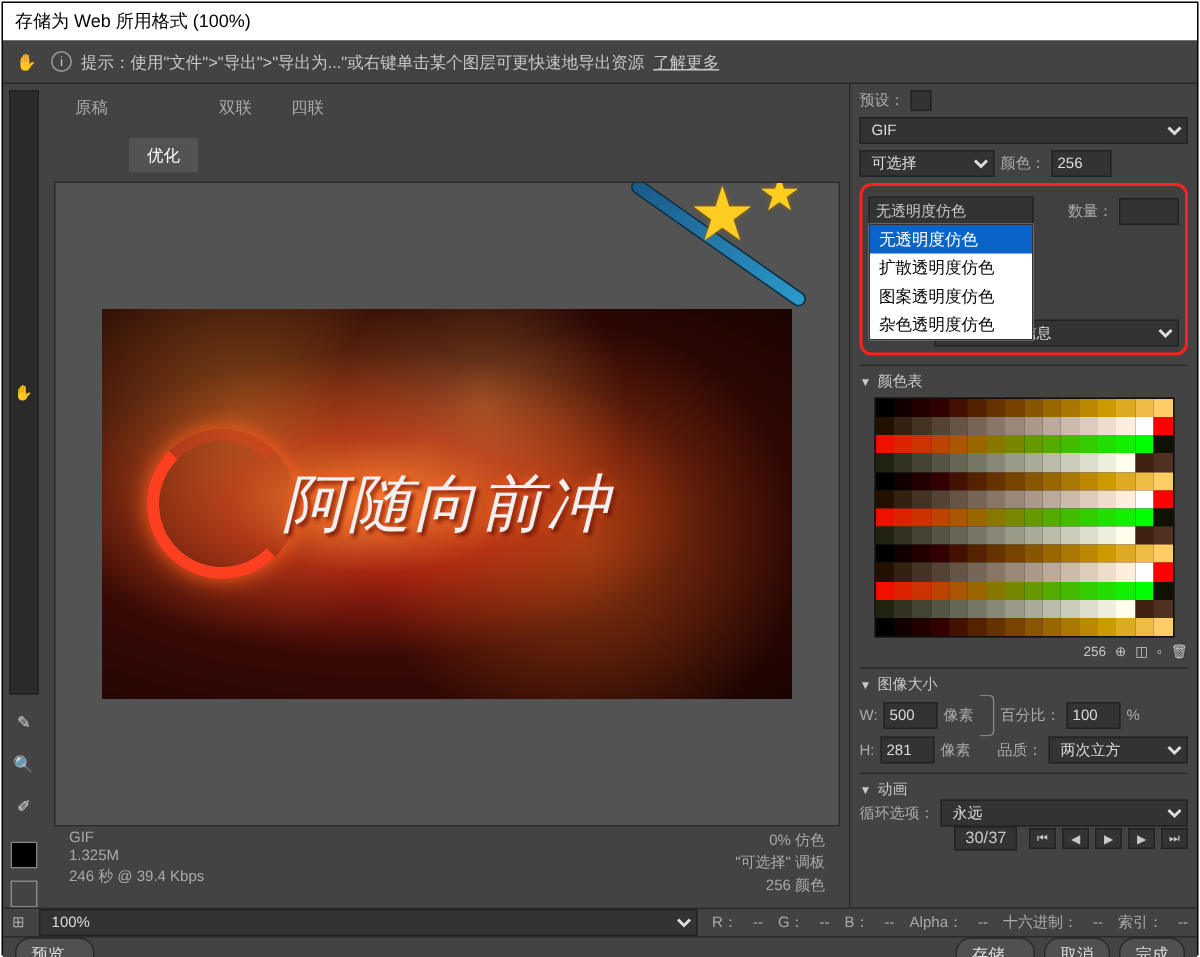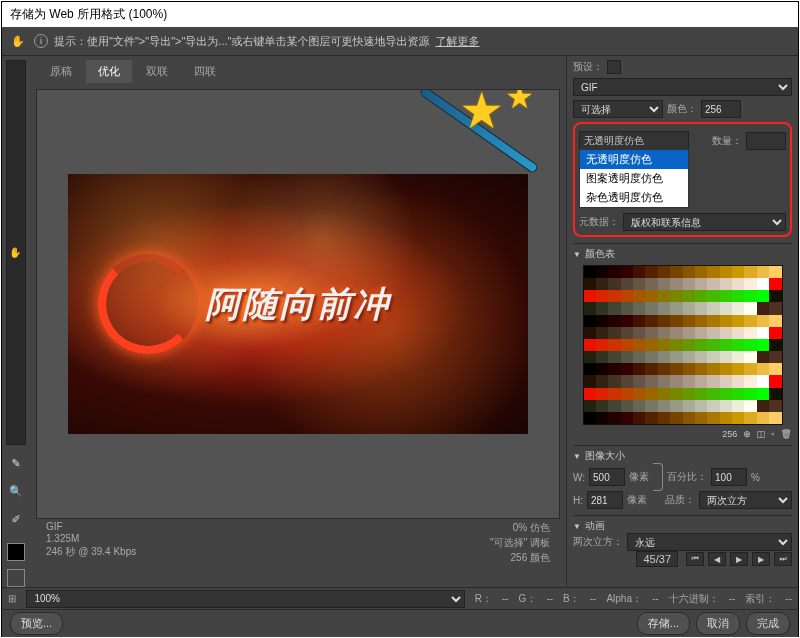--- a/index.html
+++ b/index.html
@@ -12,26 +12,26 @@
 .hint a { color:#c8c8c8; text-decoration:underline; }
 .main { flex:1; display:flex; }
 .toolcol { width:28px; background:#434343; padding-top:4px; display:flex; flex-direction:column; align-items:center; gap:8px; }
 .tool { width:20px; height:20px; display:flex; align-items:center; justify-content:center; color:#ddd; }
 .tool.sel { background:#2a2a2a; }
 .swatch { width:18px; height:18px; background:#000; border:1px solid #888; margin-top:6px; }
 .gridicon { width:18px; height:18px; border:1px solid #888; }
 .center { flex:1; background:#434343; display:flex; flex-direction:column; }
 .tabs { display:flex; padding:4px 8px 0; gap:2px; }
 .tab { padding:4px 12px; background:#434343; color:#aaa; cursor:pointer; }
-.tab.active { background:#535353; color:#fff; }
+.tab.active { background:#535353; color:#fff;margin-top:32px; }
 .canvaswrap { flex:1; background:#434343; padding:6px; position:relative; }
 .canvas { width:100%; height:430px; background:#535353; border:1px solid #2a2a2a; position:relative; overflow:hidden; display:flex; align-items:center; justify-content:center; }
 .preview { width:460px; height:260px; background:radial-gradient(ellipse at 40% 50%, #ff8030 0%, #a02010 25%, #3a0a05 55%, #1a0402 100%); position:relative; display:flex; align-items:center; justify-content:center; }
 .preview::before { content:""; position:absolute; inset:0; background:radial-gradient(circle at 20% 30%, rgba(255,180,60,.35), transparent 35%), radial-gradient(circle at 70% 60%, rgba(255,120,30,.4), transparent 40%), radial-gradient(circle at 55% 25%, rgba(255,200,100,.3), transparent 30%); }
-.logotext { position:relative; font-size:35px; font-weight:700; color:#f0f0f0; text-shadow:0 0 8px #ff6020, 2px 2px 3px #400; letter-spacing:2px; font-style:italic; }
+.logotext { position:relative; font-size:42px; font-weight:400; color:#f0f0f0; text-shadow:0 0 8px #ff6020, 2px 2px 3px #400; letter-spacing:2px; font-style:italic; }
 .crescent { position:absolute; left:30px; top:50%; transform:translateY(-50%); width:100px; height:100px; border:8px solid #ff4020; border-radius:50%; border-right-color:transparent; border-top-color:rgba(255,64,32,.3); box-shadow:0 0 15px #ff6020; }
 .wand { position:absolute; right:10px; top:35px; transform:rotate(35deg); }
 .wand-stick { width:140px; height:10px; background:linear-gradient(90deg,#1a5a8a,#2a9aca); border-radius:5px; border:1px solid #083048; }
 .star { position:absolute; font-size:36px; color:#ffcc20; text-shadow:0 0 3px #a07000; }
 .star1 { right:55px; top:-8px; font-size:50px; }
 .star2 { right:25px; top:-12px; font-size:32px; }
 .infobar { display:flex; justify-content:space-between; padding:2px 10px; font-size:10px; color:#aaa; }
 .infobar .col { display:flex; flex-direction:column; gap:1px; }
 .right { width:232px; background:#434343; border-left:1px solid #2a2a2a; padding:4px 6px; display:flex; flex-direction:column; gap:4px; overflow:hidden; }
 .row { display:flex; align-items:center; gap:4px; }
@@ -132,20 +132,21 @@
         <span class="lbl">颜色：</span>
         <input class="inp" style="width: 40px;" value="256">
       </div>
 
       <div class="redbox">
         <div class="row" style="margin-top:3px">
           <div class="dropdown" style="flex:0 0 110px">
             <div class="dd-sel">无透明度仿色</div>
             <div class="dd-open">
               <div class="dd-item hi">无透明度仿色</div>
+              <div class="dd-item">扩散透明度仿色</div>
               <div class="dd-item">图案透明度仿色</div>
               <div class="dd-item">杂色透明度仿色</div>
             </div>
           </div>
           <span class="lbl" style="margin-left:auto">数量：</span>
           <input class="inp" style="width: 40px;" disabled="">
         </div>
         <div style="height:62px"></div>
         <div class="row">
           <span class="lbl">元数据：</span>
@@ -400,25 +401,25 @@
           <select class="sel"><option>两次立方</option></select>
         </div>
       </div>
 
       <div class="section">
         <div class="shead">
               <span class="tri">▼</span>
               <span>动画</span>
             </div>
         <div class="row">
-          <span class="lbl">两次立方：</span>
+          <span class="lbl">循环选项：</span>
           <select class="sel"><option>永远</option></select>
         </div>
         <div class="row" style="justify-content:flex-end">
-          <span class="frcount">45/37</span>
+          <span class="frcount">30/37</span>
           <div class="sbtn">⏮</div>
           <div class="sbtn">◀</div>
           <div class="sbtn">▶</div>
           <div class="sbtn">▶</div>
           <div class="sbtn">⏭</div>
         </div>
       </div>
     </div>
   </div>
 

